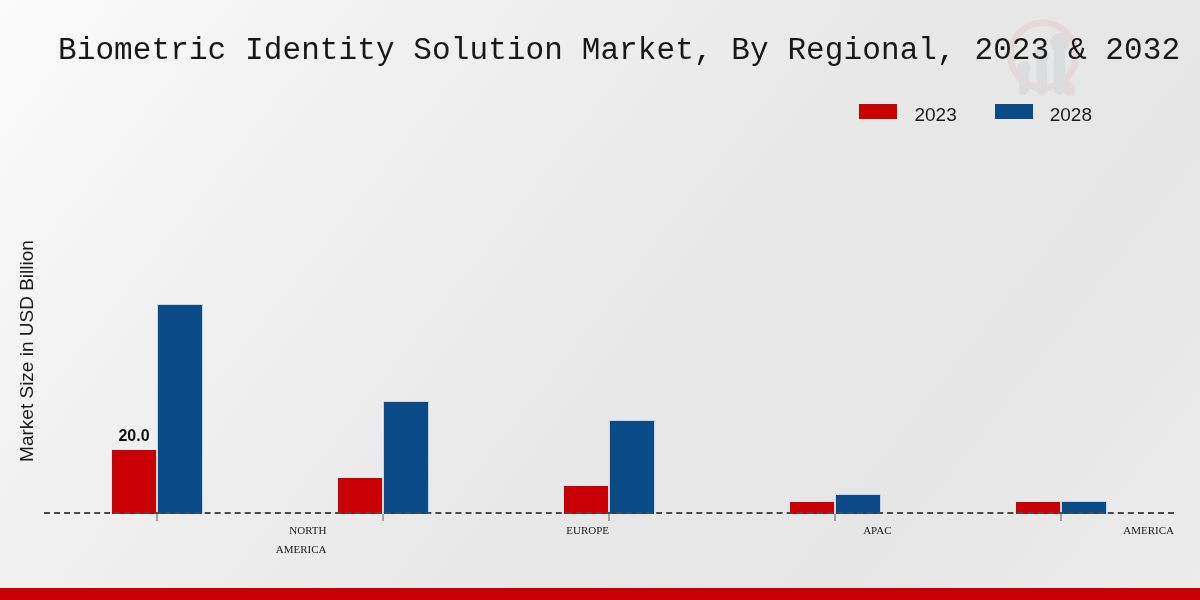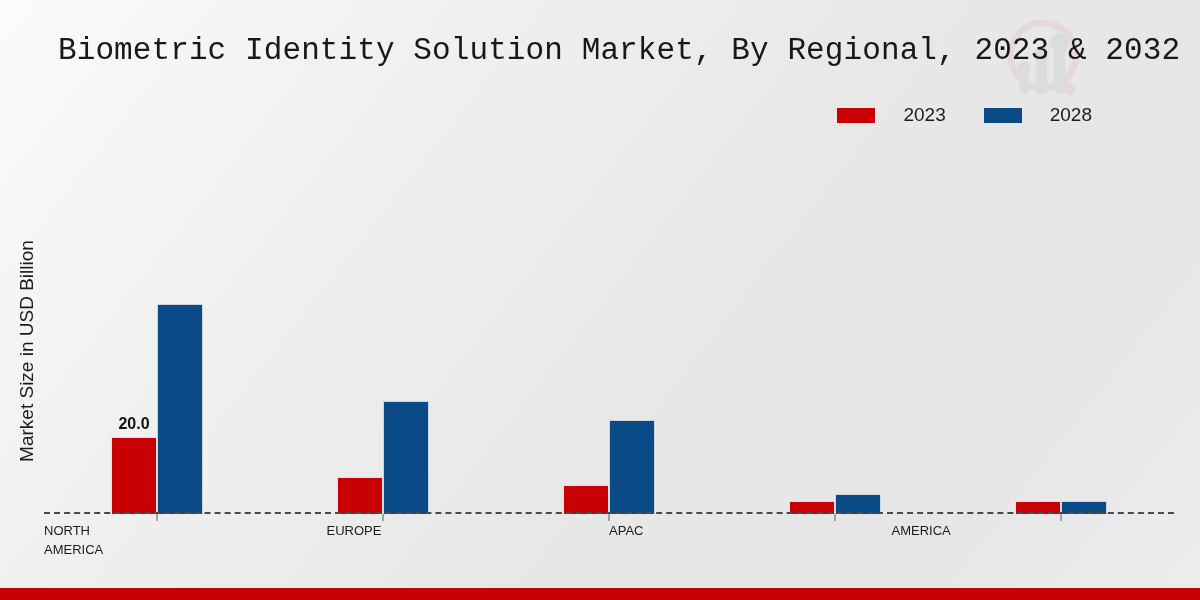--- a/index.html
+++ b/index.html
@@ -48,22 +48,21 @@
   .legend {
     position: absolute;
     right: 108px;
     top: 104px;
     display: flex;
     align-items: center;
     gap: 38px;
   }
   .legend-item {
     display: flex;
-    align-items: center;
-    gap: 28px;
+    gap: 17px;
   }
   .legend-swatch {
     width: 38px;
     height: 15px;
     display: block;
   }
   .legend-label {
     font-size: 19px;
     color: #1c1c1c;
   }
@@ -153,24 +152,25 @@
   
   .cat-labels {
     position: absolute;
     left: 44px;
     top: 521px;
     width: 1130px;
     display: flex;
   }
   .cat-label {
     flex: 1 1 0;
-    text-align: left;
-    font-size: 13px;
+    text-align: right;
+    font-size: 11px;
     color: #1b1b1b;
     line-height: 19px;
+    font-family: Liberation Serif, serif;
   }
   .cat-label span {
     display: block;
   }
 
   
   .bottom-strip {
     position: absolute;
     left: 0;
     bottom: 0;
@@ -208,21 +208,21 @@
       <span class="legend-swatch" style="background:#0a4b87"></span>
       <span class="legend-label">2028</span>
     </div>
   </div>
 
   <div class="y-axis-title">Market Size in USD Billion</div>
 
   <div class="plot-area">
     <div class="groups">
       <div class="group">
-        <div class="bar red" style="height: 77px; background: rgb(200, 0, 4);">
+        <div class="bar red" style="height: 65px; background: rgb(200, 0, 4);">
           <span class="bar-label">20.0</span>
         </div>
         <div class="bar blue" style="height: 209.857px; background: rgb(10, 75, 135);"></div>
         <div class="tick"></div>
       </div>
       <div class="group">
         <div class="bar red" style="height: 37.1429px; background: rgb(200, 0, 4);"></div>
         <div class="bar blue" style="height: 112.543px; background: rgb(10, 75, 135);"></div>
         <div class="tick"></div>
       </div>

